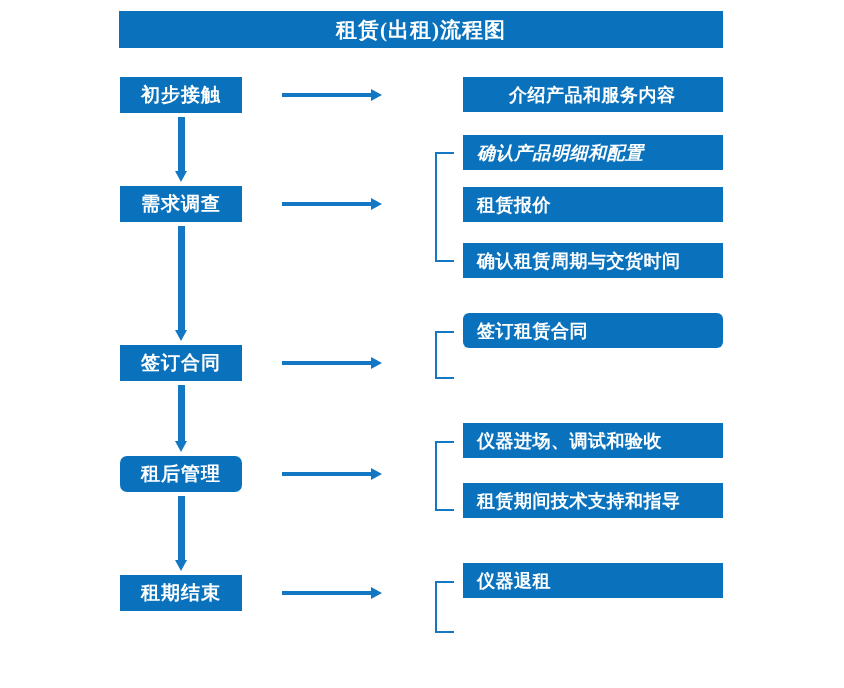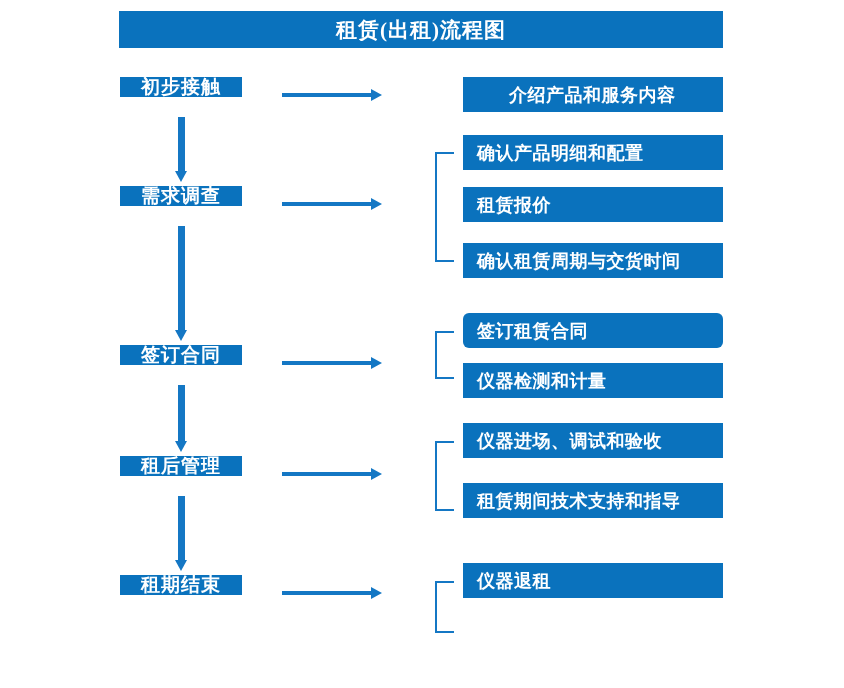--- a/index.html
+++ b/index.html
@@ -34,21 +34,21 @@
     align-items: center;
     justify-content: center;
     letter-spacing: 1px;
   }
 
   
   .stage-box {
     position: absolute;
     left: 100px;
     width: 122px;
-    height: 20px;
+    height: 36px;
     background: #0A72BD;
     color: #ffffff;
     font-size: 19px;
     font-weight: bold;
     display: flex;
     align-items: center;
     justify-content: center;
     letter-spacing: 1px;
   }
 
@@ -136,21 +136,21 @@
 <div id="canvas">
 
   <div class="title-bar">租赁(出租)流程图</div>
 
   <div class="stage-box" style="top:77px;">初步接触</div>
 
   <div class="stage-box" style="top:186px;">需求调查</div>
 
   <div class="stage-box" style="top:345px;">签订合同</div>
 
-  <div class="stage-box" style="top:456px;">租后管理</div>
+  <div class="stage-box" style="top:456px;border-radius:7px;">租后管理</div>
 
   <div class="stage-box" style="top:575px;">租期结束</div>
 
   <div class="v-arrow" style="top:117px; height:65px;">
     <div class="shaft" style="height:54px;"></div>
     <div class="head" style="top:54px;"></div>
   </div>
 
   <div class="v-arrow" style="top:226px; height:115px;">
     <div class="shaft" style="height:104px;"></div>
@@ -188,29 +188,28 @@
       <div class="head"></div>
   </div>
 
   <div class="bracket" style="top:152px; height:110px;"></div>
   <div class="bracket" style="top:331px; height:48px;"></div>
   <div class="bracket" style="top:441px; height:70px;"></div>
   <div class="bracket" style="top:581px; height:52px;"></div>
 
   <div class="detail-box" style="top:77px;padding-left:46px;">介绍产品和服务内容</div>
 
-  <div class="detail-box" style="top:135px;">确认产品明细和配置</div>
+  <div class="detail-box" style="top:135px;font-style:italic;">确认产品明细和配置</div>
 
   <div class="detail-box" style="top:187px;">租赁报价</div>
 
   <div class="detail-box" style="top:243px;">确认租赁周期与交货时间</div>
 
   <div class="detail-box" style="top:313px;border-radius:6px;">签订租赁合同</div>
 
-  <div class="detail-box" style="top:363px;">仪器检测和计量</div>
 
   <div class="detail-box" style="top:423px;">仪器进场、调试和验收</div>
 
   <div class="detail-box" style="top:483px;">租赁期间技术支持和指导</div>
 
   <div class="detail-box" style="top:563px;text-align:right;">仪器退租</div>
 
 
 </div>
 

